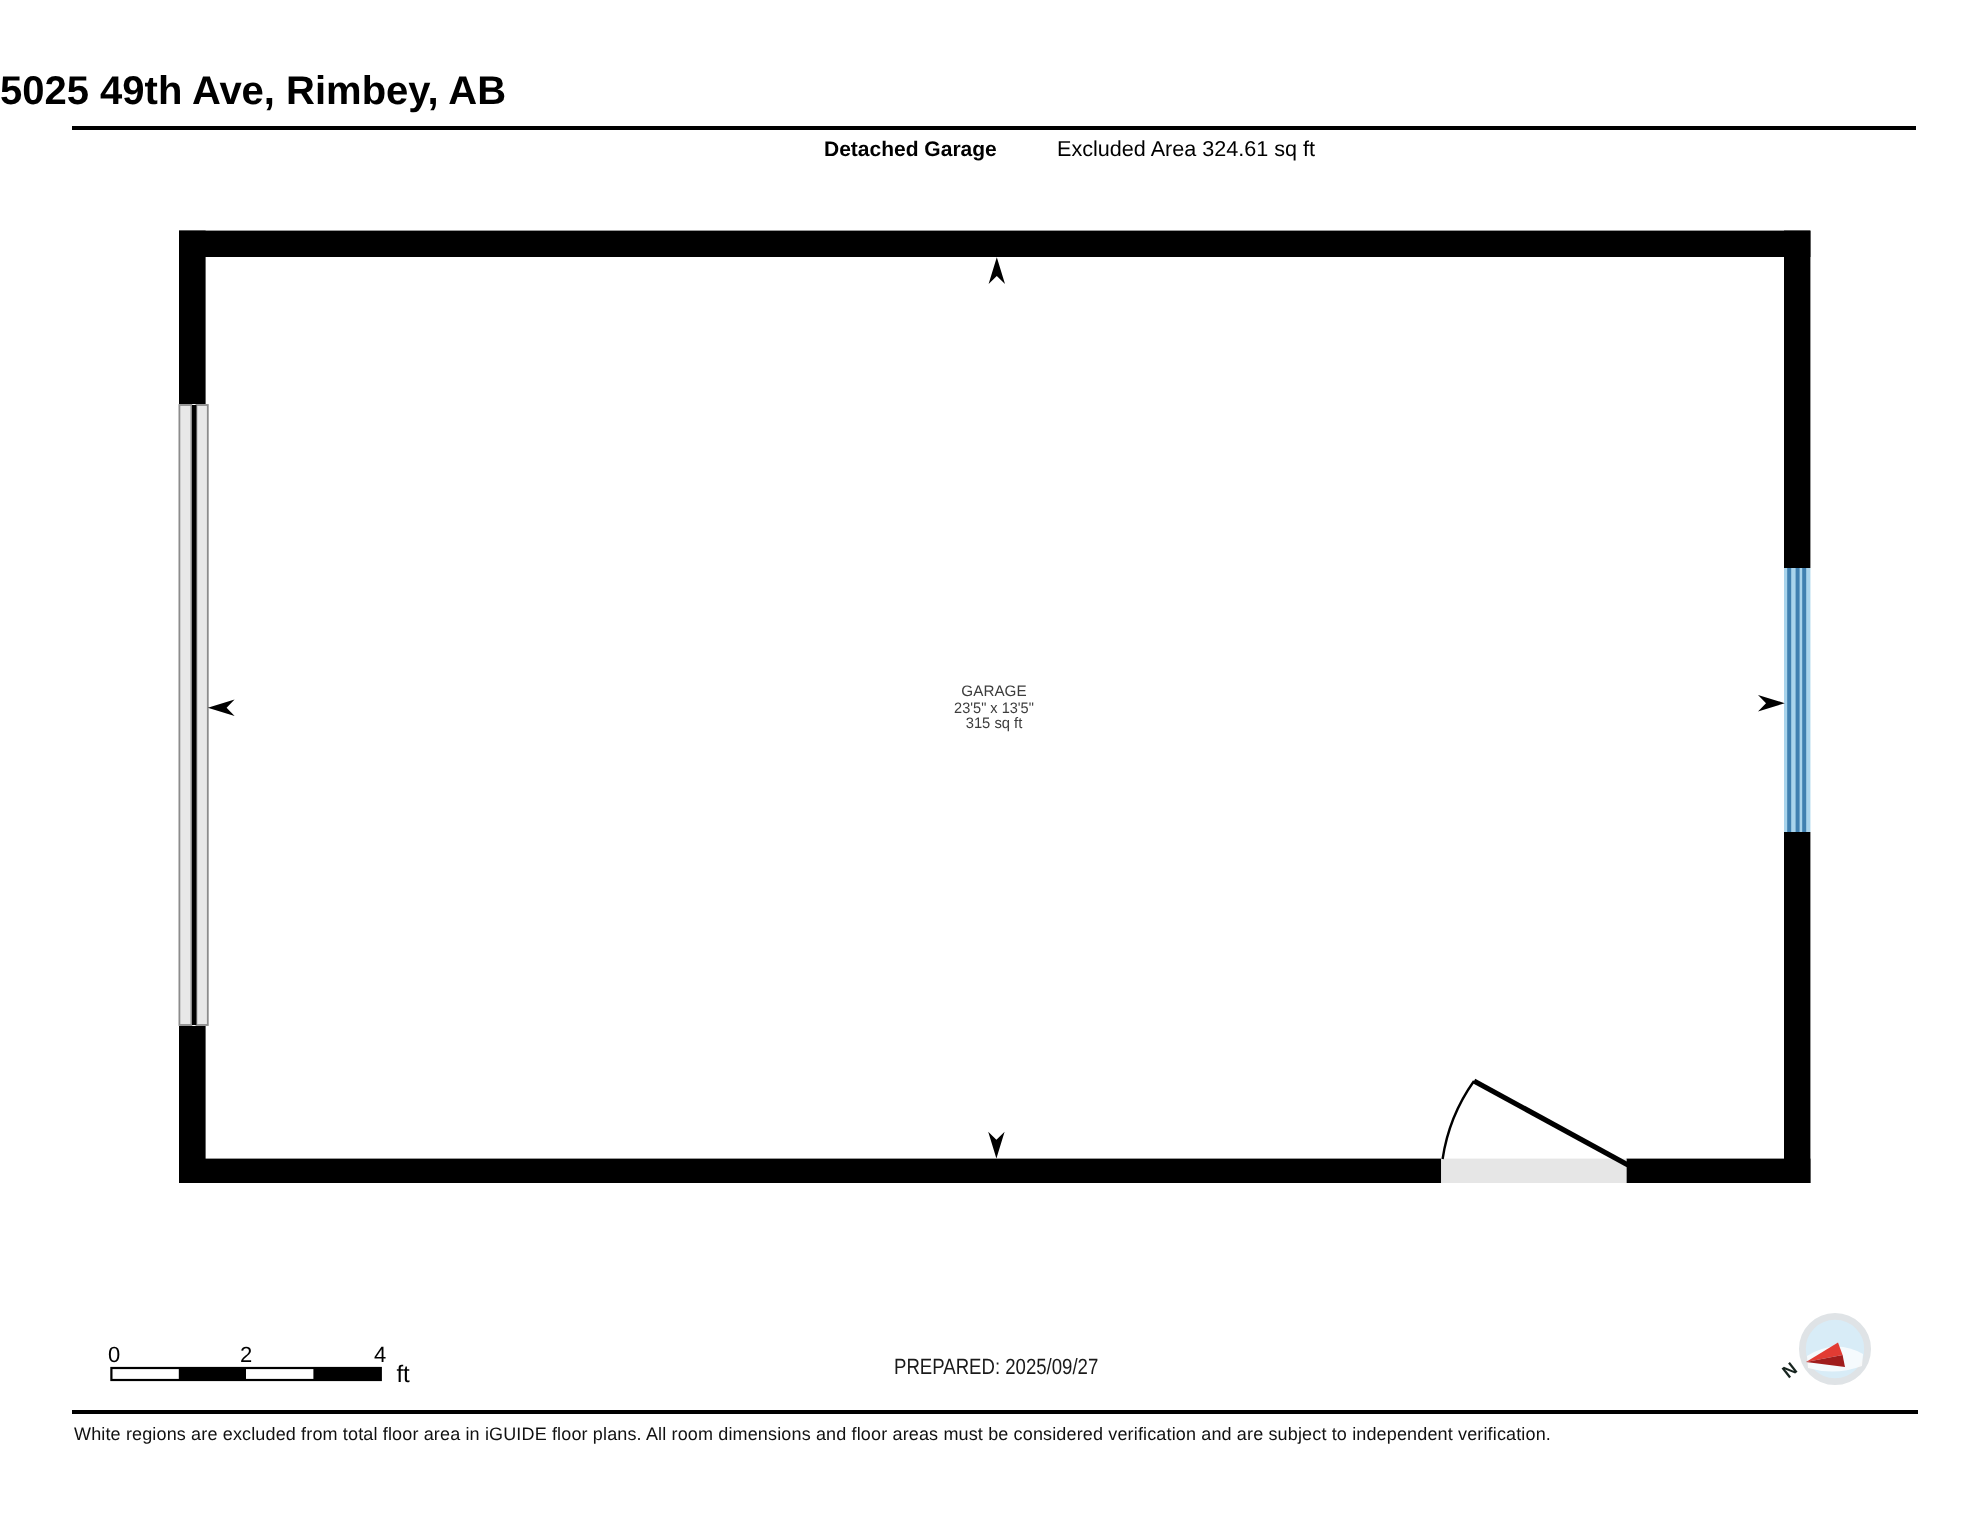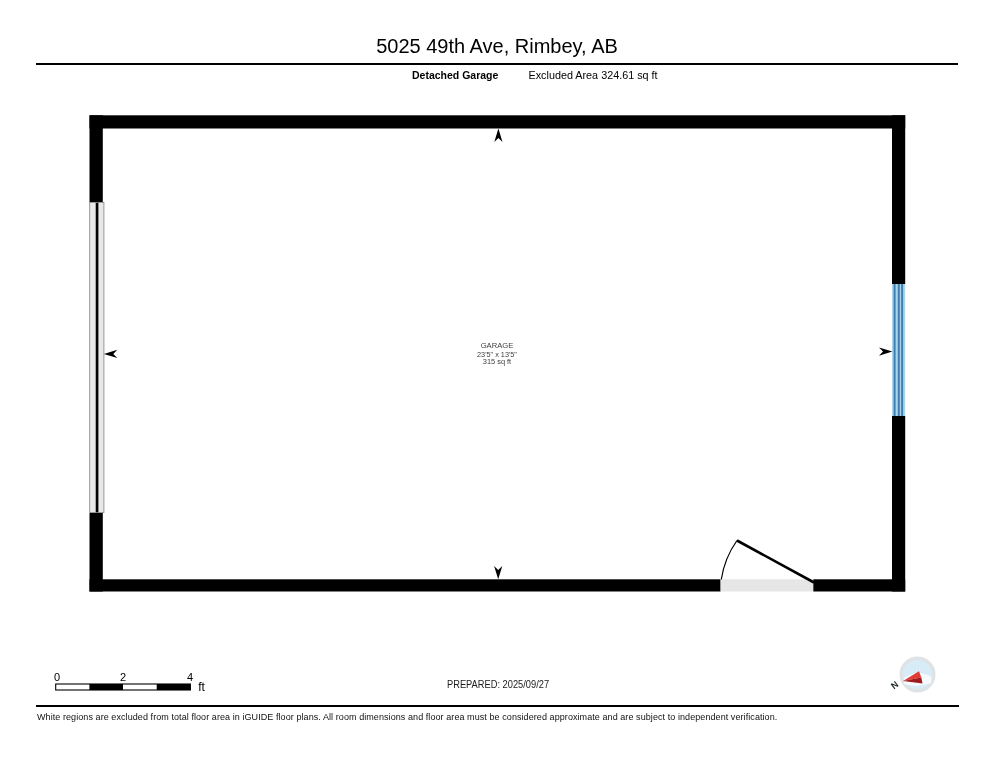--- a/index.html
+++ b/index.html
@@ -3,21 +3,21 @@
 <meta charset="utf-8">
 <style>
   html,body{margin:0;padding:0;}
   body{width:994px;height:768px;background:#ffffff;position:relative;overflow:hidden;
        font-family:"Liberation Sans", sans-serif;}
   .abs{position:absolute;}
 </style>
 </head>
 <body>
 
-  <div class="abs" style="left:0;top:36px;width:994px;text-align:center;font-size:20px;font-weight:normal;color:#000;line-height:20px;">5025 49th Ave, Rimbey, AB</div>
+  <div class="abs" style="left:0;top:36px;width:994px;text-align:left;font-size:20px;font-weight:bold;color:#000;line-height:20px;">5025 49th Ave, Rimbey, AB</div>
 
   <div class="abs" style="left:36px;top:62.6px;width:922px;height:2px;background:#000;"></div>
 
   <div class="abs" style="left:412px;top:70.2px;font-size:10.5px;font-weight:bold;color:#000;line-height:10.5px;text-align:right;">Detached Garage</div>
 
   <div class="abs" style="left:505.5px;top:70px;font-size:10.8px;color:#000;line-height:10.8px;padding-left:23px;">Excluded Area 324.61 sq ft</div>
 
   <svg class="abs" style="left:0;top:0;" width="994" height="768" viewBox="0 0 994 768">
 
     <rect x="102.8" y="128.5" width="789.2" height="450.8" fill="#ffffff"></rect>
@@ -88,13 +88,13 @@
       <polygon points="903,681 919,671.3 921.3,677.5" fill="#e23b33"></polygon>
       <polygon points="903,681 921.3,677.5 922.5,683.5" fill="#a01c1c"></polygon>
       <text x="891.5" y="688" font-size="9" font-weight="bold" fill="#17241f" transform="rotate(-38 895 685)">N</text>
     </g>
   </svg>
 
   <div class="abs" style="left:447.2px;top:679.3px;font-size:11px;color:#1a1a1a;line-height:11px;transform:scaleX(0.845);transform-origin:0 0;white-space:pre;">PREPARED: 2025/09/27</div>
 
   <div class="abs" style="left:36px;top:704.5px;width:922.5px;height:2.3px;background:#000;"></div>
 
-  <div class="abs" style="left:37px;top:713.2px;font-size:9px;letter-spacing:0.074px;color:#111;line-height:9px;">White regions are excluded from total floor area in iGUIDE floor plans. All room dimensions and floor area must be considered approximate and are subject to independent verification.</div>
+  <div class="abs" style="left:37px;top:713.2px;font-size:9px;letter-spacing:0.074px;color:#111;line-height:9px;">White regions are excluded from total floor area in iGUIDE floor plans. All room dimensions and floor areas must be considered verification and are subject to independent verification.</div>
 
 </body></html>

